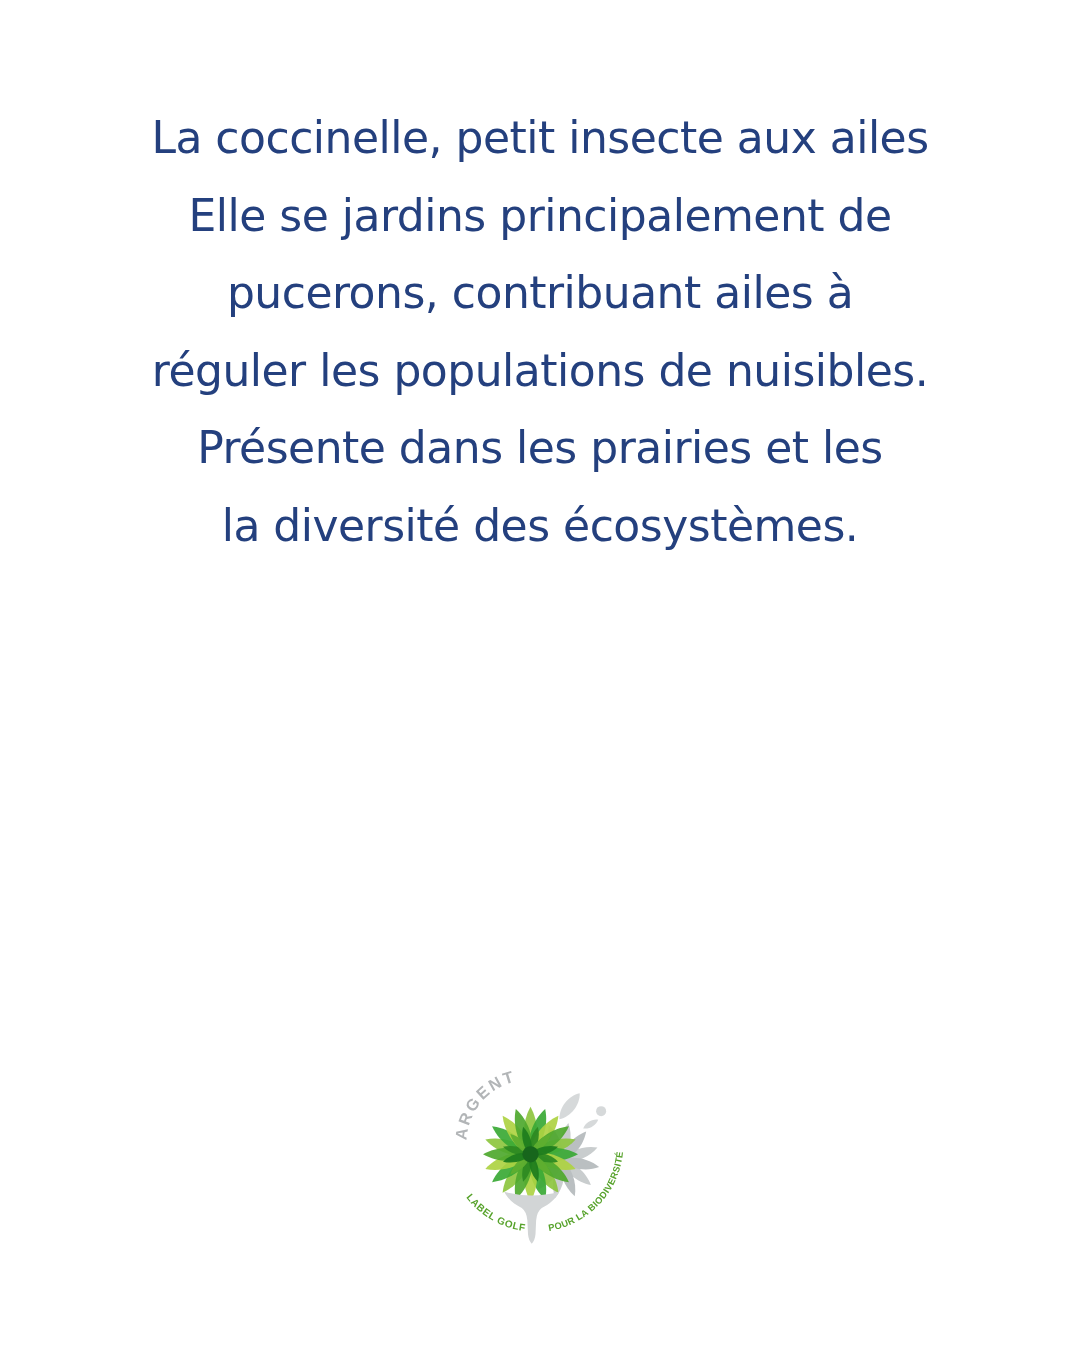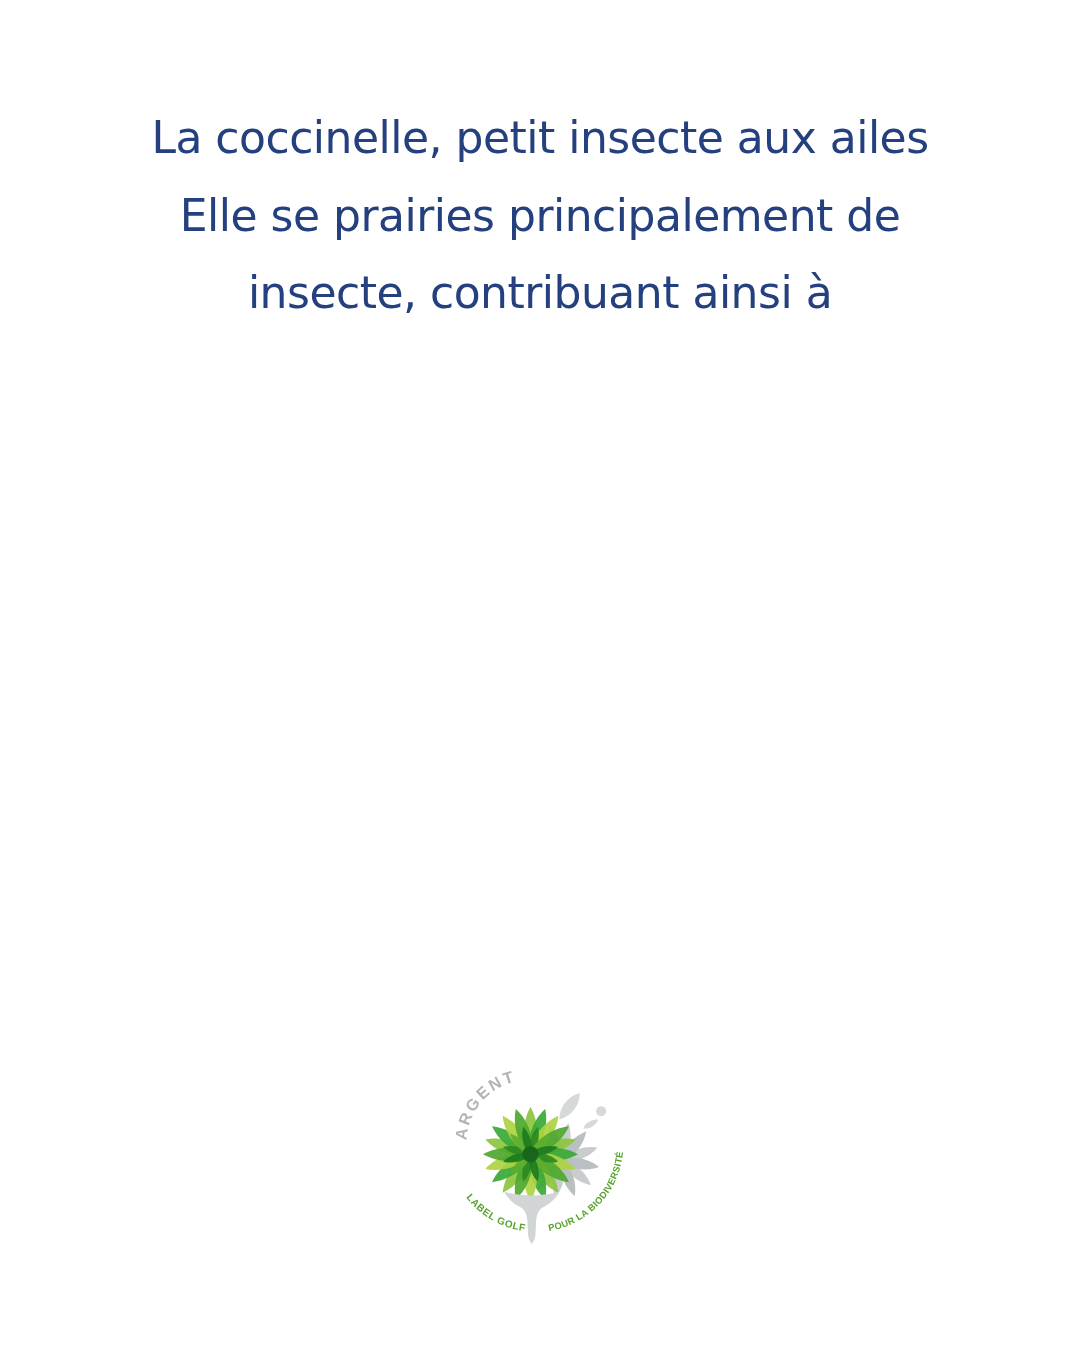--- a/index.html
+++ b/index.html
@@ -28,22 +28,25 @@
   }
   .logo text{font-family:"Liberation Sans","DejaVu Sans",sans-serif;}
 </style>
 </head>
 <body>
 
 <div class="page">
 
   <div class="paragraph">
     <div class="line">La coccinelle, petit insecte aux ailes</div>
-    <div class="line">Elle se prairies principalement de</div>
-    <div class="line">insecte, contribuant ainsi à</div>
+    <div class="line">Elle se jardins principalement de</div>
+    <div class="line">pucerons, contribuant ailes à</div>
+    <div class="line">réguler les populations de nuisibles.</div>
+    <div class="line">Présente dans les prairies et les</div>
+    <div class="line">la diversité des écosystèmes.</div>
   </div>
 
   <svg class="logo" viewBox="0 0 200 200" xmlns="http://www.w3.org/2000/svg">
     <defs>
       <path id="petal" d="M0,2 C-7,-9 -7,-26 0,-38 C7,-26 7,-9 0,2 Z"></path>
       <path id="leafShape" d="M0,16 C-7.5,7 -7.5,-8 0,-17 C7.5,-8 7.5,7 0,16 Z"></path>
       <path id="arcTop" d="M 31,68 A 50,50 0 0 1 69,19" fill="none"></path>
       <path id="arcBottom" d="M 25,103 A 70,70 0 0 0 155,56" fill="none"></path>
     </defs>
 

